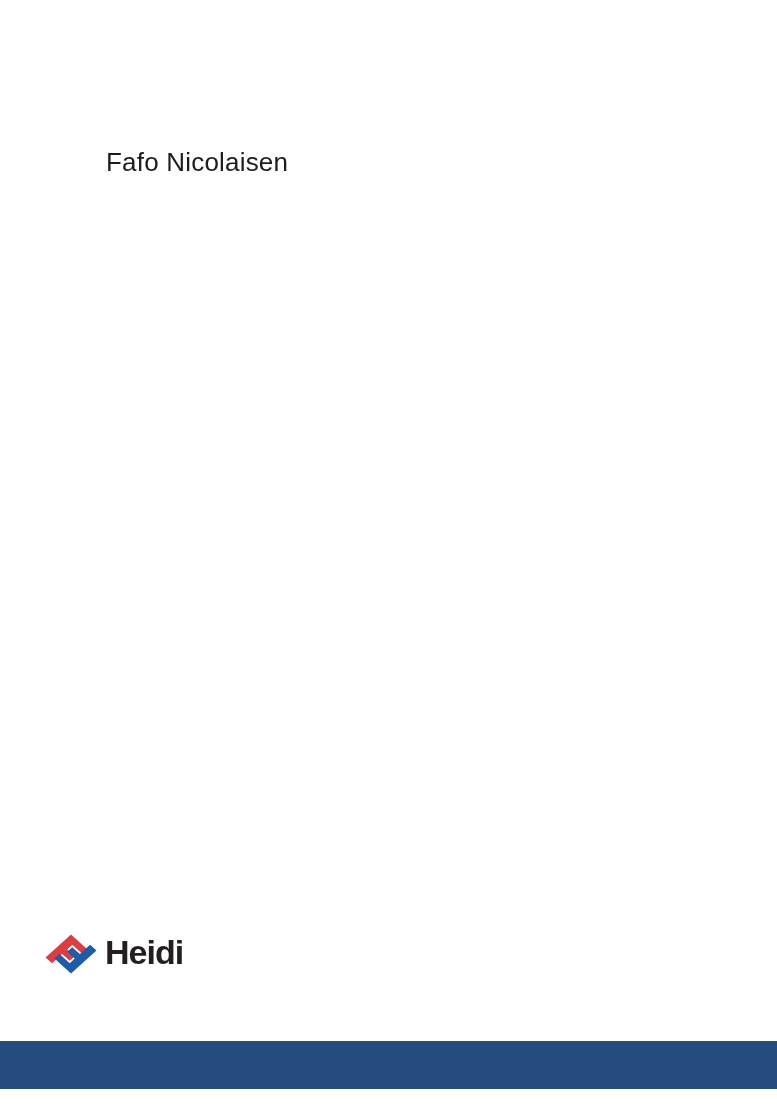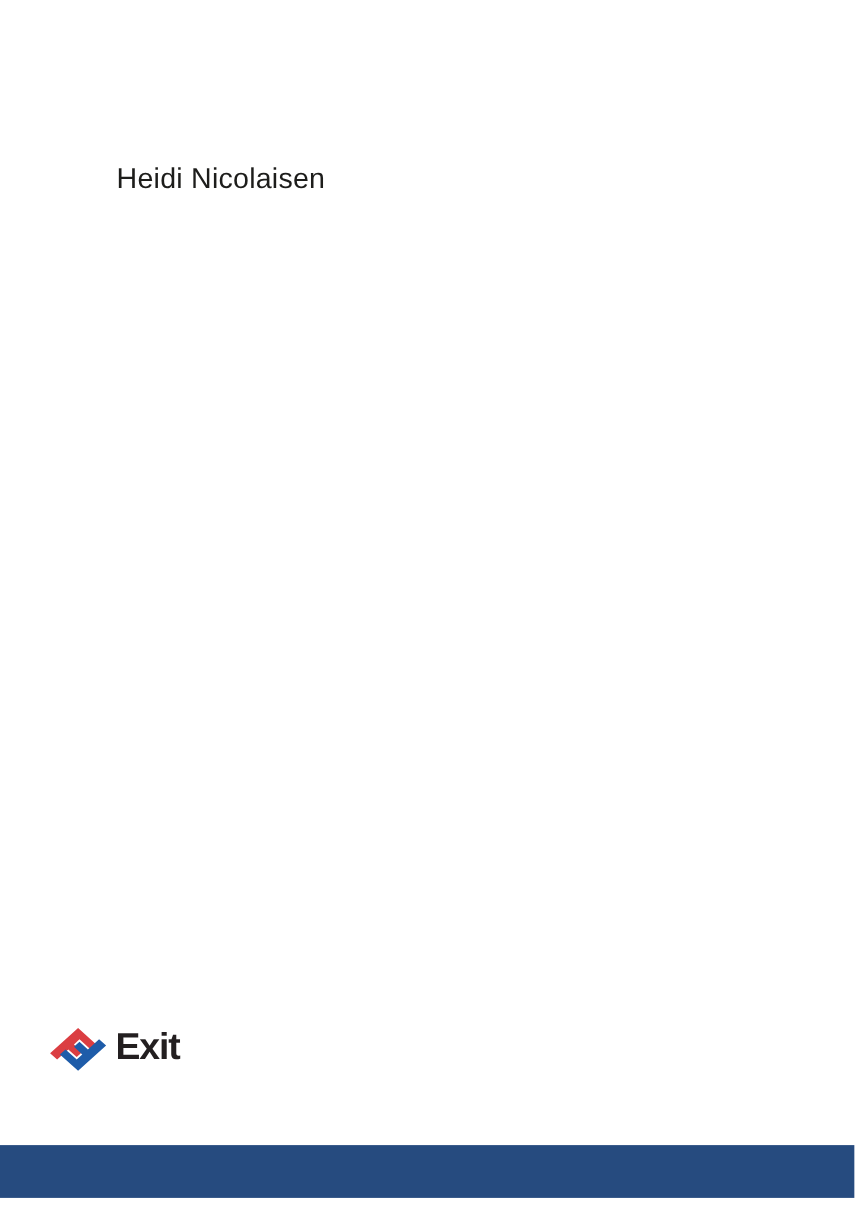--- a/index.html
+++ b/index.html
@@ -68,26 +68,26 @@
     top: 1041px;
     width: 777px;
     height: 48px;
   }
 </style>
 </head>
 <body>
 
 <div class="page">
 
-  <div class="author">Heidi Nicolaisen</div>
+  <div class="author">Fafo Nicolaisen</div>
 
 
   <div class="logo-row">
     <svg class="logo-mark" width="54" height="42" viewBox="0 0 60 52" preserveAspectRatio="none" xmlns="http://www.w3.org/2000/svg">
       <path d="M30,2 L48.4,20.4 L42.7,26 L31.4,14.7 L25.8,20.4 L34.2,28.9 L28.6,34.5 L20.1,26 L8.8,37.3 L1.7,30.3 Z" fill="#db3e42"></path>
       <path d="M30,50 L11.6,31.6 L17.3,26 L28.6,37.3 L34.2,31.6 L25.8,23.1 L31.4,17.5 L39.9,26 L51.2,14.6 L58.3,21.7 Z" fill="#1e5ca9"></path>
     </svg>
-    <span class="logo-text">Exit</span>
+    <span class="logo-text">Heidi</span>
   </div>
 
   <div class="footer-band" style="background-color: rgb(38, 75, 127);"></div>
 
 </div>
 
 </body></html>

